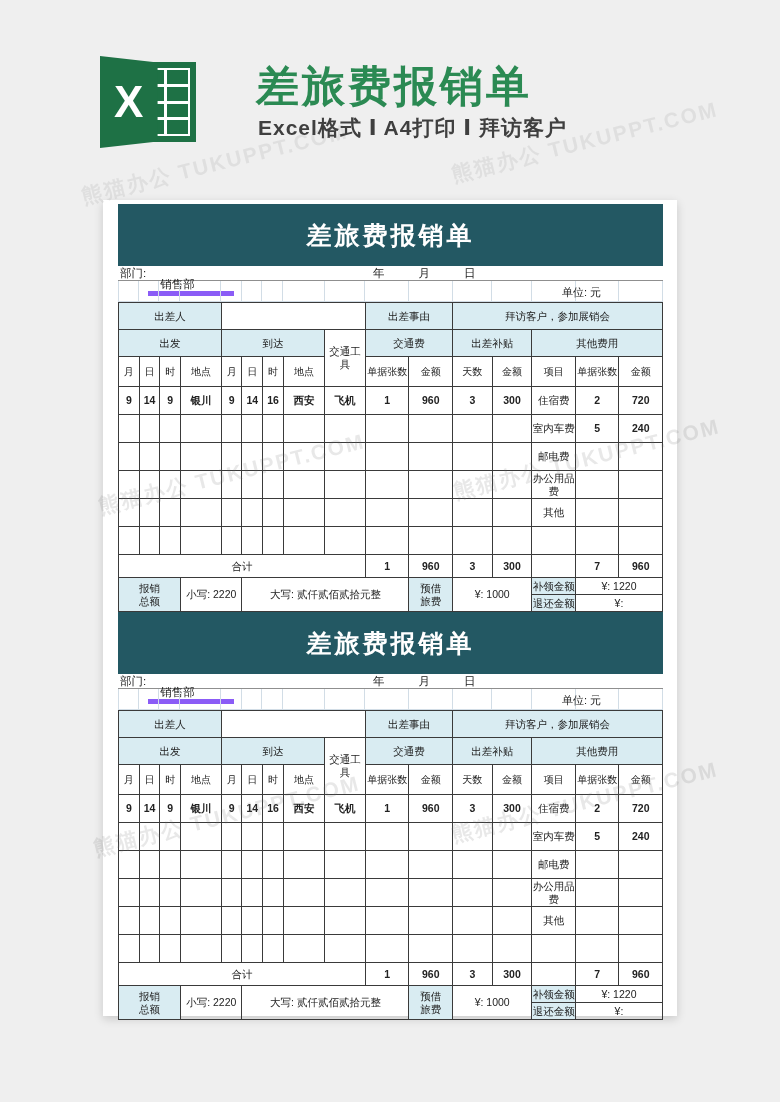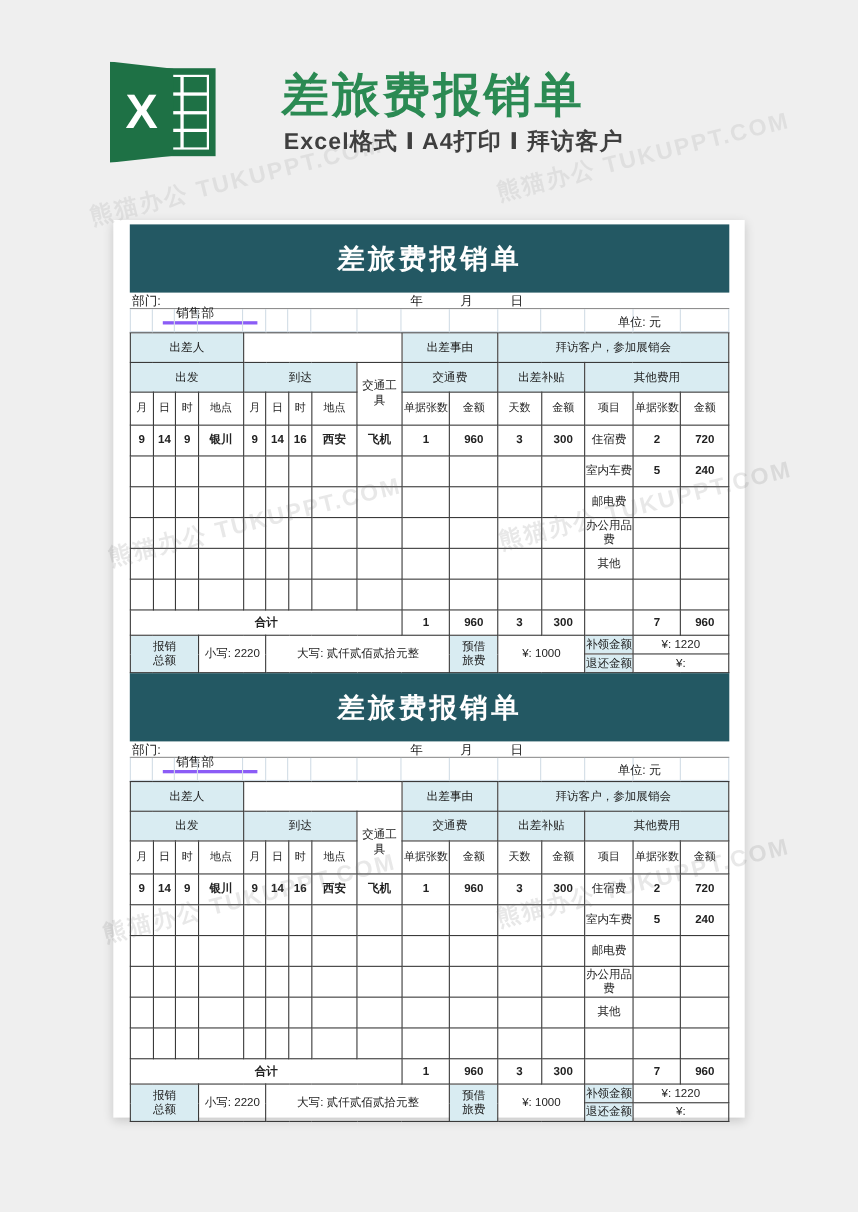--- a/index.html
+++ b/index.html
@@ -52,21 +52,21 @@
     height:62px; background:#235863; color:#fff; display:flex;
     align-items:center; justify-content:center; font-size:25px; font-weight:bold;
     letter-spacing:3px;
   }
   .dept-row{
     position:relative; height:15px; border-bottom:1px solid #8f8f8f;
     display:flex; align-items:center; font-size:11.5px;
   }
   .dept-label{ margin-left:2px; }
   .dept-value{
-    display:inline-block; width:86px; border-bottom:3px solid #8b5cf6;
+    display:inline-block; width:86px; border-bottom:5px solid #8b5cf6;
     padding-left:12px; margin-left:2px; line-height:13px;margin-top:27px;
   }
   .ymd{ position:absolute; left:255px; top:0; height:100%; display:flex; gap:34px; align-items:center; }
   .unit-row{ position:relative; height:21px; display:flex; }
   .unit-row i{ border-right:1px solid #d2dde6; border-bottom:1px solid #d2dde6; }
   .unit-row i:first-child{ border-left:1px solid #d2dde6; }
   .unit-label{ position:absolute; right:62px; top:4px; font-size:11px; }
   
   table.xt{ width:100%; border-collapse:collapse; table-layout:fixed; }
   table.xt td{
@@ -75,21 +75,21 @@
   }
   td.hd{ background:#d9ecf2; }
   tr.hrow{ height:27px; }
   tr.subhead{ height:30px; }
   tr.subhead td{ font-size:10px; }
   tr.drow{ height:28px; }
   tr.drow td{ font-weight:bold; }
   tr.drow td.pj{ font-weight:normal; }
   tr.trow{ height:23px; }
   tr.trow td{ font-weight:bold; }
-  tr.trow td.lbl{ font-weight:bold;margin-left:48px; }
+  tr.trow td.lbl{ font-weight:normal;margin-left:48px; }
   tr.ft{ height:17px; }
   td.pre{ white-space:pre-line; line-height:1.3; }
   td.lft{ text-align:left; padding-left:7px; }
 </style>
 </head>
 <body>
 
 <div class="stage">
 
   <div class="excel-icon">

